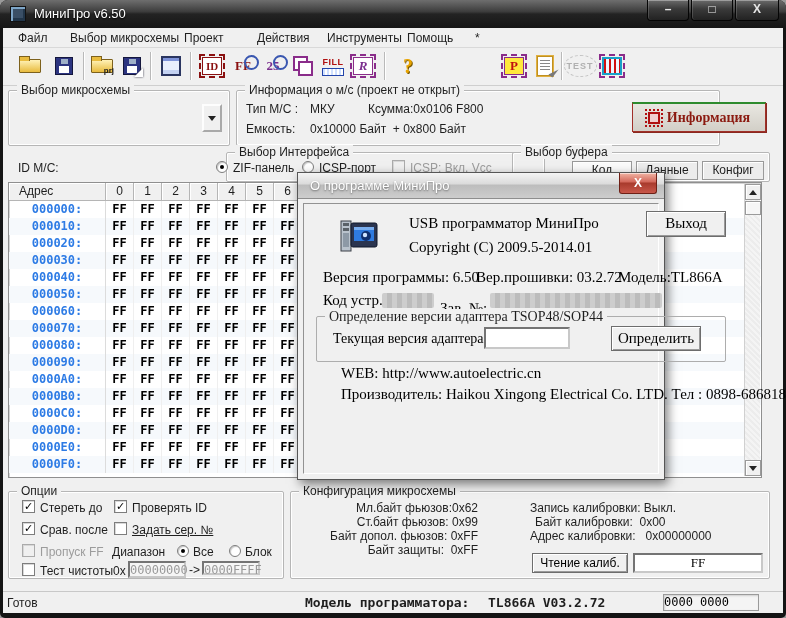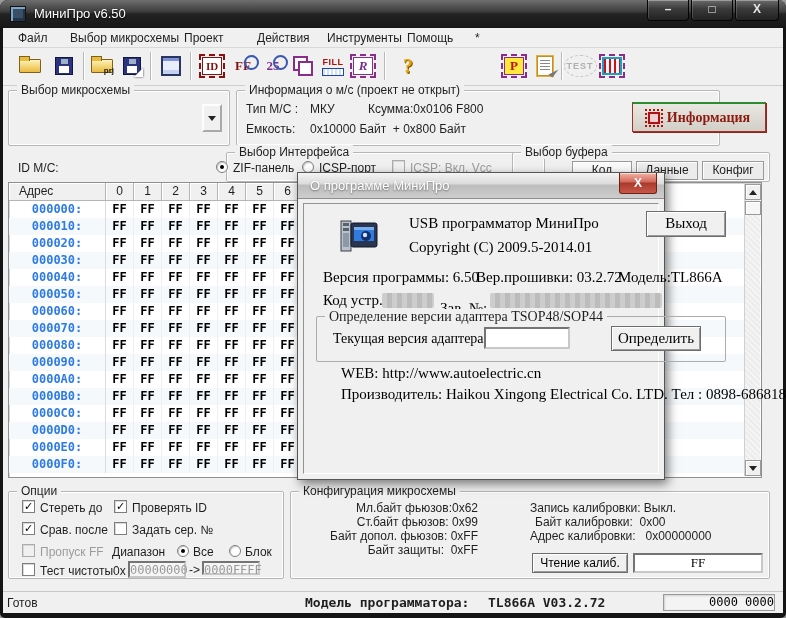--- a/index.html
+++ b/index.html
@@ -114,22 +114,22 @@
              border:1px solid #6e2016;border-top:none;border-radius:0 0 3px 3px;color:#fff;font-weight:bold;
              text-align:center;line-height:20px;font-size:12px;box-shadow:inset 0 1px 0 rgba(255,255,255,.55);}
   .dlg-inner{position:absolute;left:5px;top:30px;right:5px;bottom:5px;background:#f0f0f0;
              border-top:1px solid #929292;border-left:1px solid #929292;border-right:1px solid #fff;border-bottom:1px solid #fff;}
   .srf{font-family:"Liberation Serif",serif;font-size:15px;color:#000;position:absolute;white-space:nowrap;}
   .redact{position:absolute;height:15px;border-radius:2px;background:repeating-linear-gradient(90deg,#cdcdcd 0 5px,#bcbcbc 5px 10px);}
   .dlg-btn{font-family:"Liberation Serif",serif;font-size:15px;line-height:23px;}
   
   .statusbar{position:absolute;left:3px;top:591px;width:780px;height:22px;background:#f0f0f0;border-top:1px solid #c8c8c8;}
   .mono{font-family:"DejaVu Sans Mono",monospace;}
-  .counterbox{position:absolute;left:663px;top:594px;width:112px;height:17px;border:1px solid #9a9a9a;box-shadow:inset 1px 1px 2px #cfcfcf;
-              text-align:right;font:12px "DejaVu Sans Mono",monospace;line-height:15px;color:#000;background:#f4f4f4;}
+  .counterbox{position:absolute;left:663px;top:594px;width:96px;height:17px;border:1px solid #9a9a9a;box-shadow:inset 1px 1px 2px #cfcfcf;
+              text-align:left;font:12px "DejaVu Sans Mono",monospace;line-height:15px;color:#000;background:#f4f4f4;}
 </style>
 </head>
 <body>
 
 <div class="window">
 
   <div class="titlebar">
     <div class="appicon"></div>
     <div class="title-text">МиниПро v6.50</div>
     <div class="winbtn" style="left:647px;width:42px;"><span>–</span></div>
@@ -453,21 +453,21 @@
   <div class="group" style="left:8px;top:491px;width:276px;height:88px;">
     <span class="legend">Опции</span>
   </div>
   <span class="cb on" style="left:22px;top:500px;"></span>
   <span class="lbl" style="left:40px;top:501px;">Стереть до</span>
   <span class="cb on" style="left:114px;top:500px;"></span>
   <span class="lbl" style="left:132px;top:501px;">Проверять ID</span>
   <span class="cb on" style="left:22px;top:522px;"></span>
   <span class="lbl" style="left:40px;top:523px;">Срав. после</span>
   <span class="cb" style="left:114px;top:522px;"></span>
-  <span class="lbl" style="left:132px;top:523px;">Задать сер. №</span>
+  <span class="lbl" style="left:132px;top:523px;text-decoration:underline;">Задать сер. №</span>
   <span class="cb disabled" style="left:22px;top:544px;"></span>
   <span class="lbl gray" style="left:40px;top:545px;">Пропуск FF</span>
   <span class="lbl" style="left:112px;top:545px;">Диапазон</span>
   <span class="rb on" style="left:177px;top:545px;"></span>
   <span class="lbl" style="left:193px;top:545px;">Все</span>
   <span class="rb" style="left:229px;top:545px;"></span>
   <span class="lbl" style="left:245px;top:545px;">Блок</span>
   <span class="cb" style="left:22px;top:563px;"></span>
   <span class="lbl" style="left:40px;top:564px;">Тест чистоты</span>
   <span class="lbl" style="left:113px;top:564px;">0x</span>

